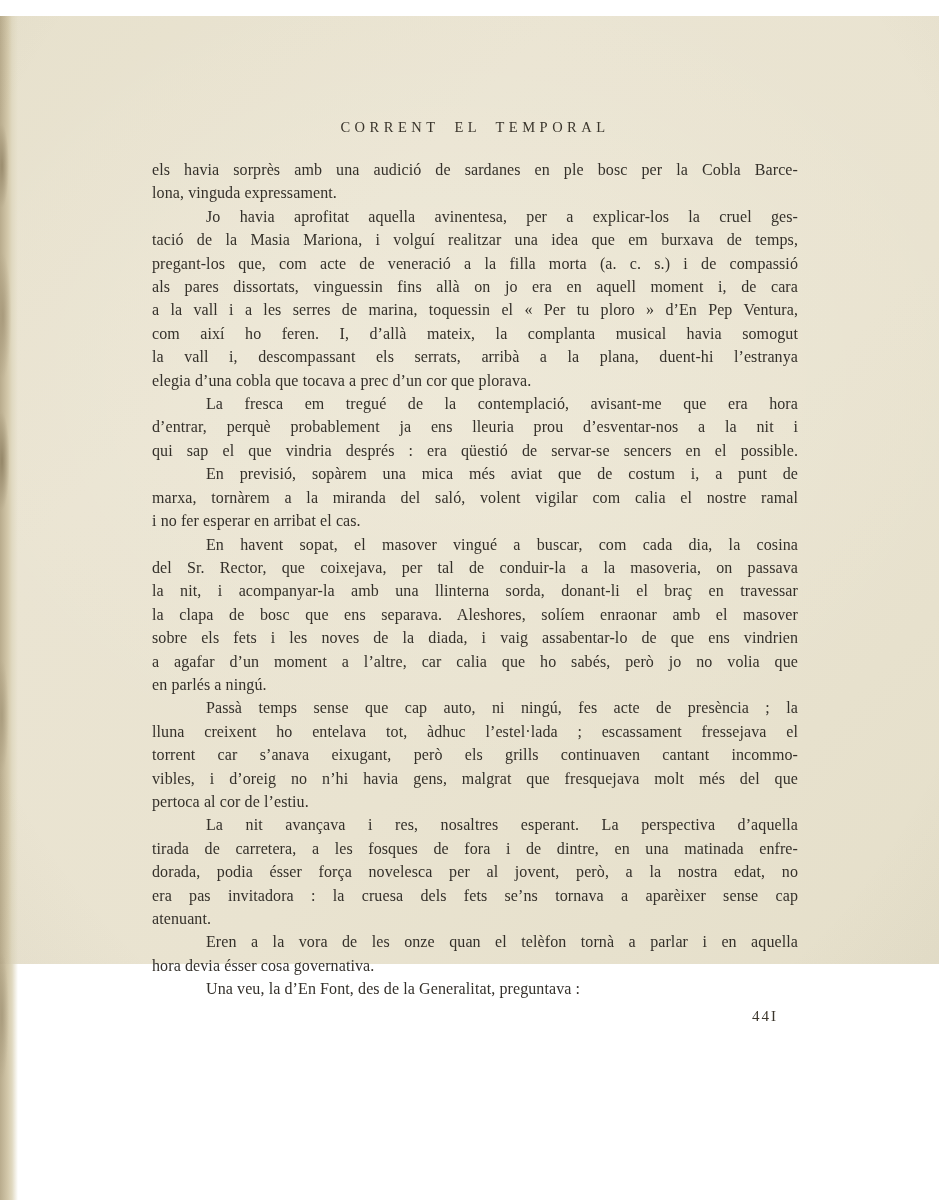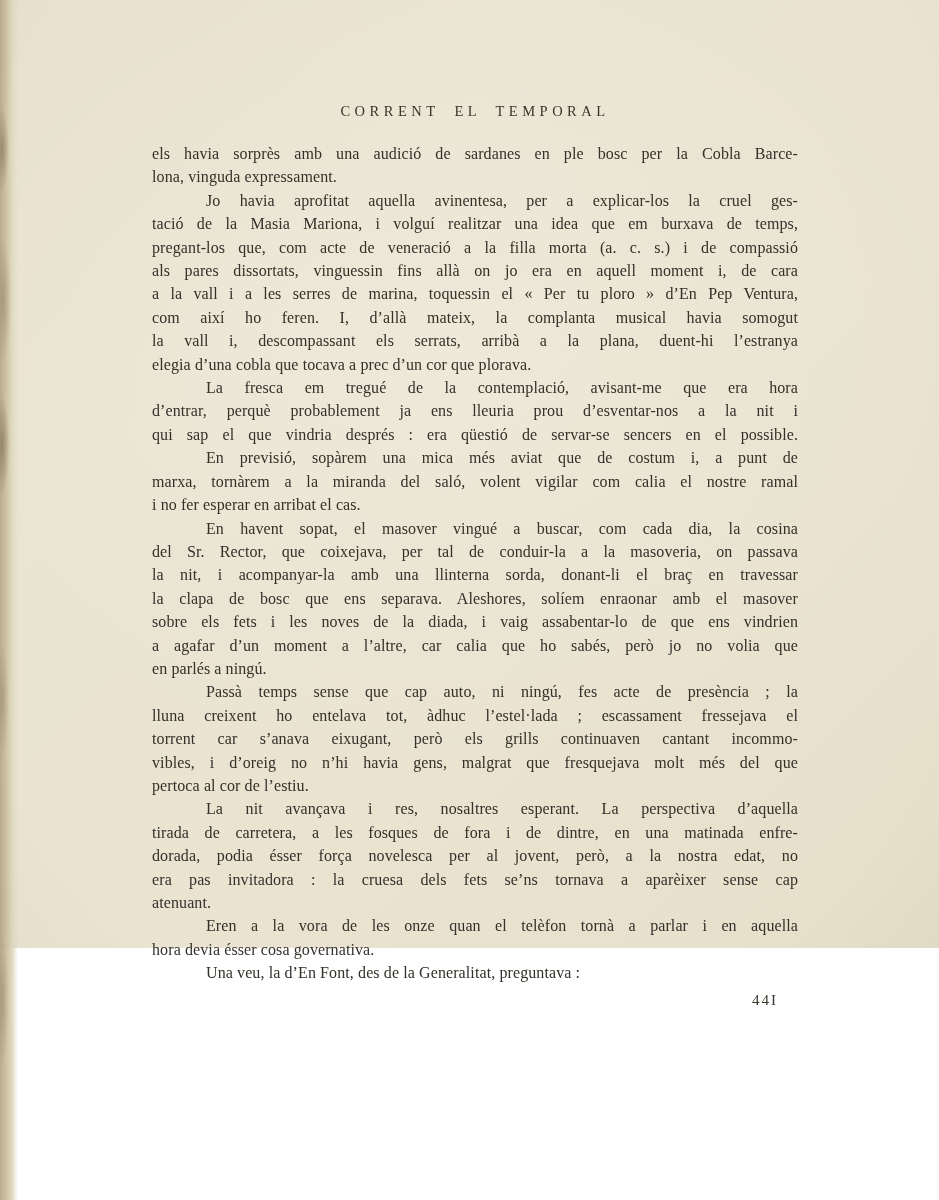--- a/index.html
+++ b/index.html
@@ -2,21 +2,21 @@
 <html><head>
 <meta charset="utf-8">
 <style>
   html, body { margin: 0; padding: 0; }
   body {
     width: 939px; height: 1200px;
     font-family: "Liberation Serif", serif;
     overflow: hidden;
   }
   .page {
-    position: absolute; left: 0; top: 0;
+    position: absolute; left: 0; top: 16px;
     width: 939px; height: 948px;
     background:
       radial-gradient(ellipse 900px 700px at 48% 38%, rgba(255,253,244,0.20), rgba(255,253,244,0) 60%),
       linear-gradient(135deg, #e7e1cd 0%, #eae4d2 30%, #e9e3d0 62%, #e5dfca 100%);
   }
   
   .edge {
     position: absolute; left: 0; top: 0; width: 18px; height: 1200px;
     background:
       radial-gradient(ellipse 10px 60px at 2px 150px,  rgba(125,110,80,0.55), rgba(125,110,80,0) 70%),

